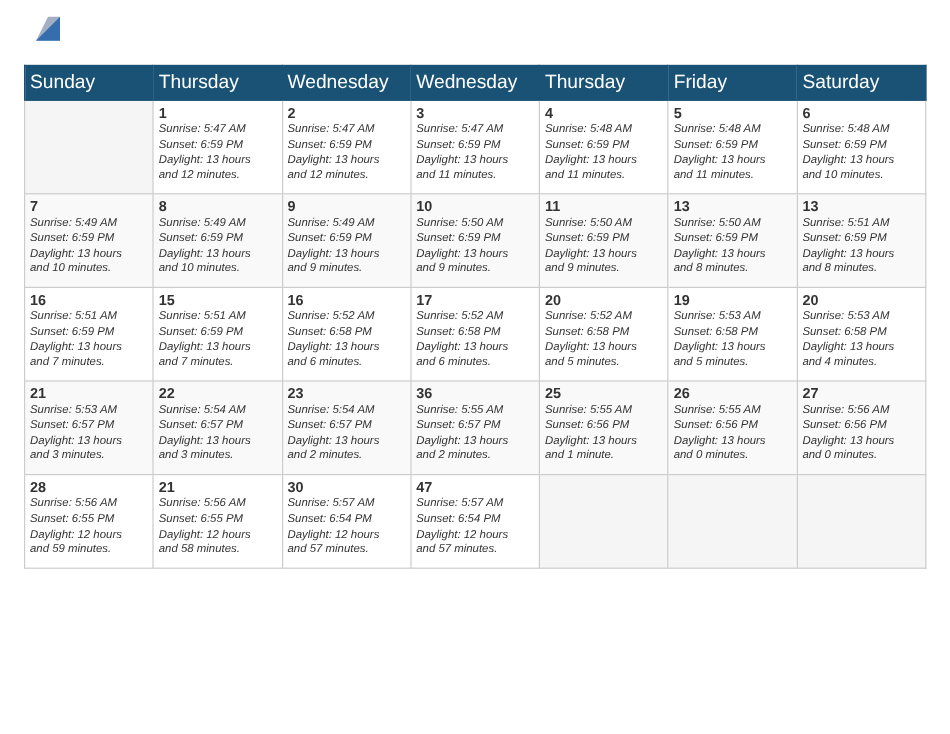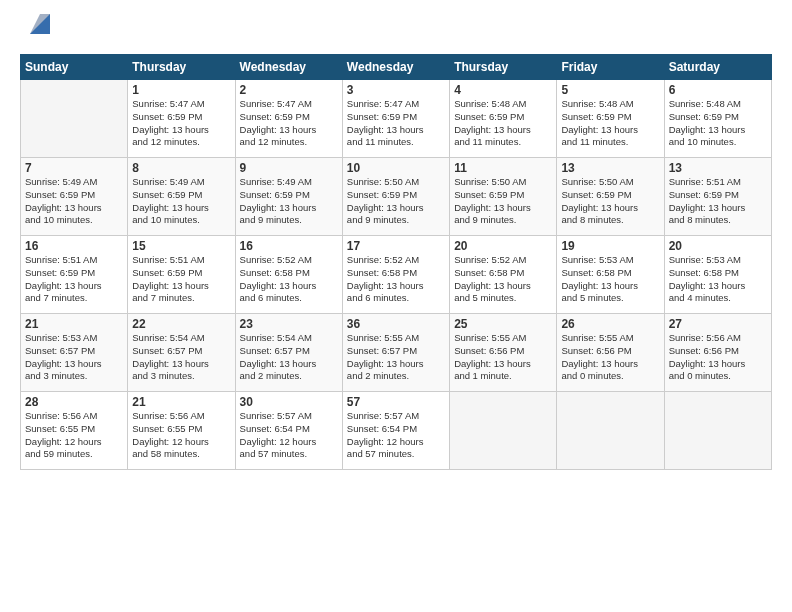--- a/index.html
+++ b/index.html
@@ -50,22 +50,22 @@
       margin-top: 2px;
     }
     table {
       width: 100%;
       border-collapse: collapse;
       table-layout: fixed;
     }
     thead tr th {
       background-color: #1a5276;
       color: #fff;
-      font-weight: bold;
-      font-size: 12px;
+      font-weight: normal;
+      font-size: 16px;
       padding: 5px 4px;
       text-align: left;
       border: 1px solid #1a5276;
     }
     tbody tr td {
       border: 1px solid #ccc;
       padding: 3px 4px;
       vertical-align: top;
       height: 78px;
       background: #fff;
@@ -76,20 +76,21 @@
     .day-num {
       font-weight: bold;
       font-size: 12px;
       display: block;
       margin-bottom: 1px;
     }
     .day-info {
       font-size: 9.5px;
       line-height: 1.35;
       color: #333;
+      font-style: italic;
     }
     .empty-cell {
       background: #f5f5f5 !important;
     }
   </style>
 </head>
 <body>
 
 <div class="container">
   <div class="header">
@@ -338,21 +339,21 @@
 and 58 minutes.</div>
           </td>
           <td>
             <span class="day-num">30</span>
             <div class="day-info" style="white-space: pre-line;">Sunrise: 5:57 AM
 Sunset: 6:54 PM
 Daylight: 12 hours
 and 57 minutes.</div>
           </td>
           <td>
-            <span class="day-num">57</span>
+            <span class="day-num">47</span>
             <div class="day-info" style="white-space: pre-line;">Sunrise: 5:57 AM
 Sunset: 6:54 PM
 Daylight: 12 hours
 and 57 minutes.</div>
           </td>
           <td class="empty-cell"></td>
           <td class="empty-cell"></td>
           <td class="empty-cell"></td>
         </tr>
       </tbody>

